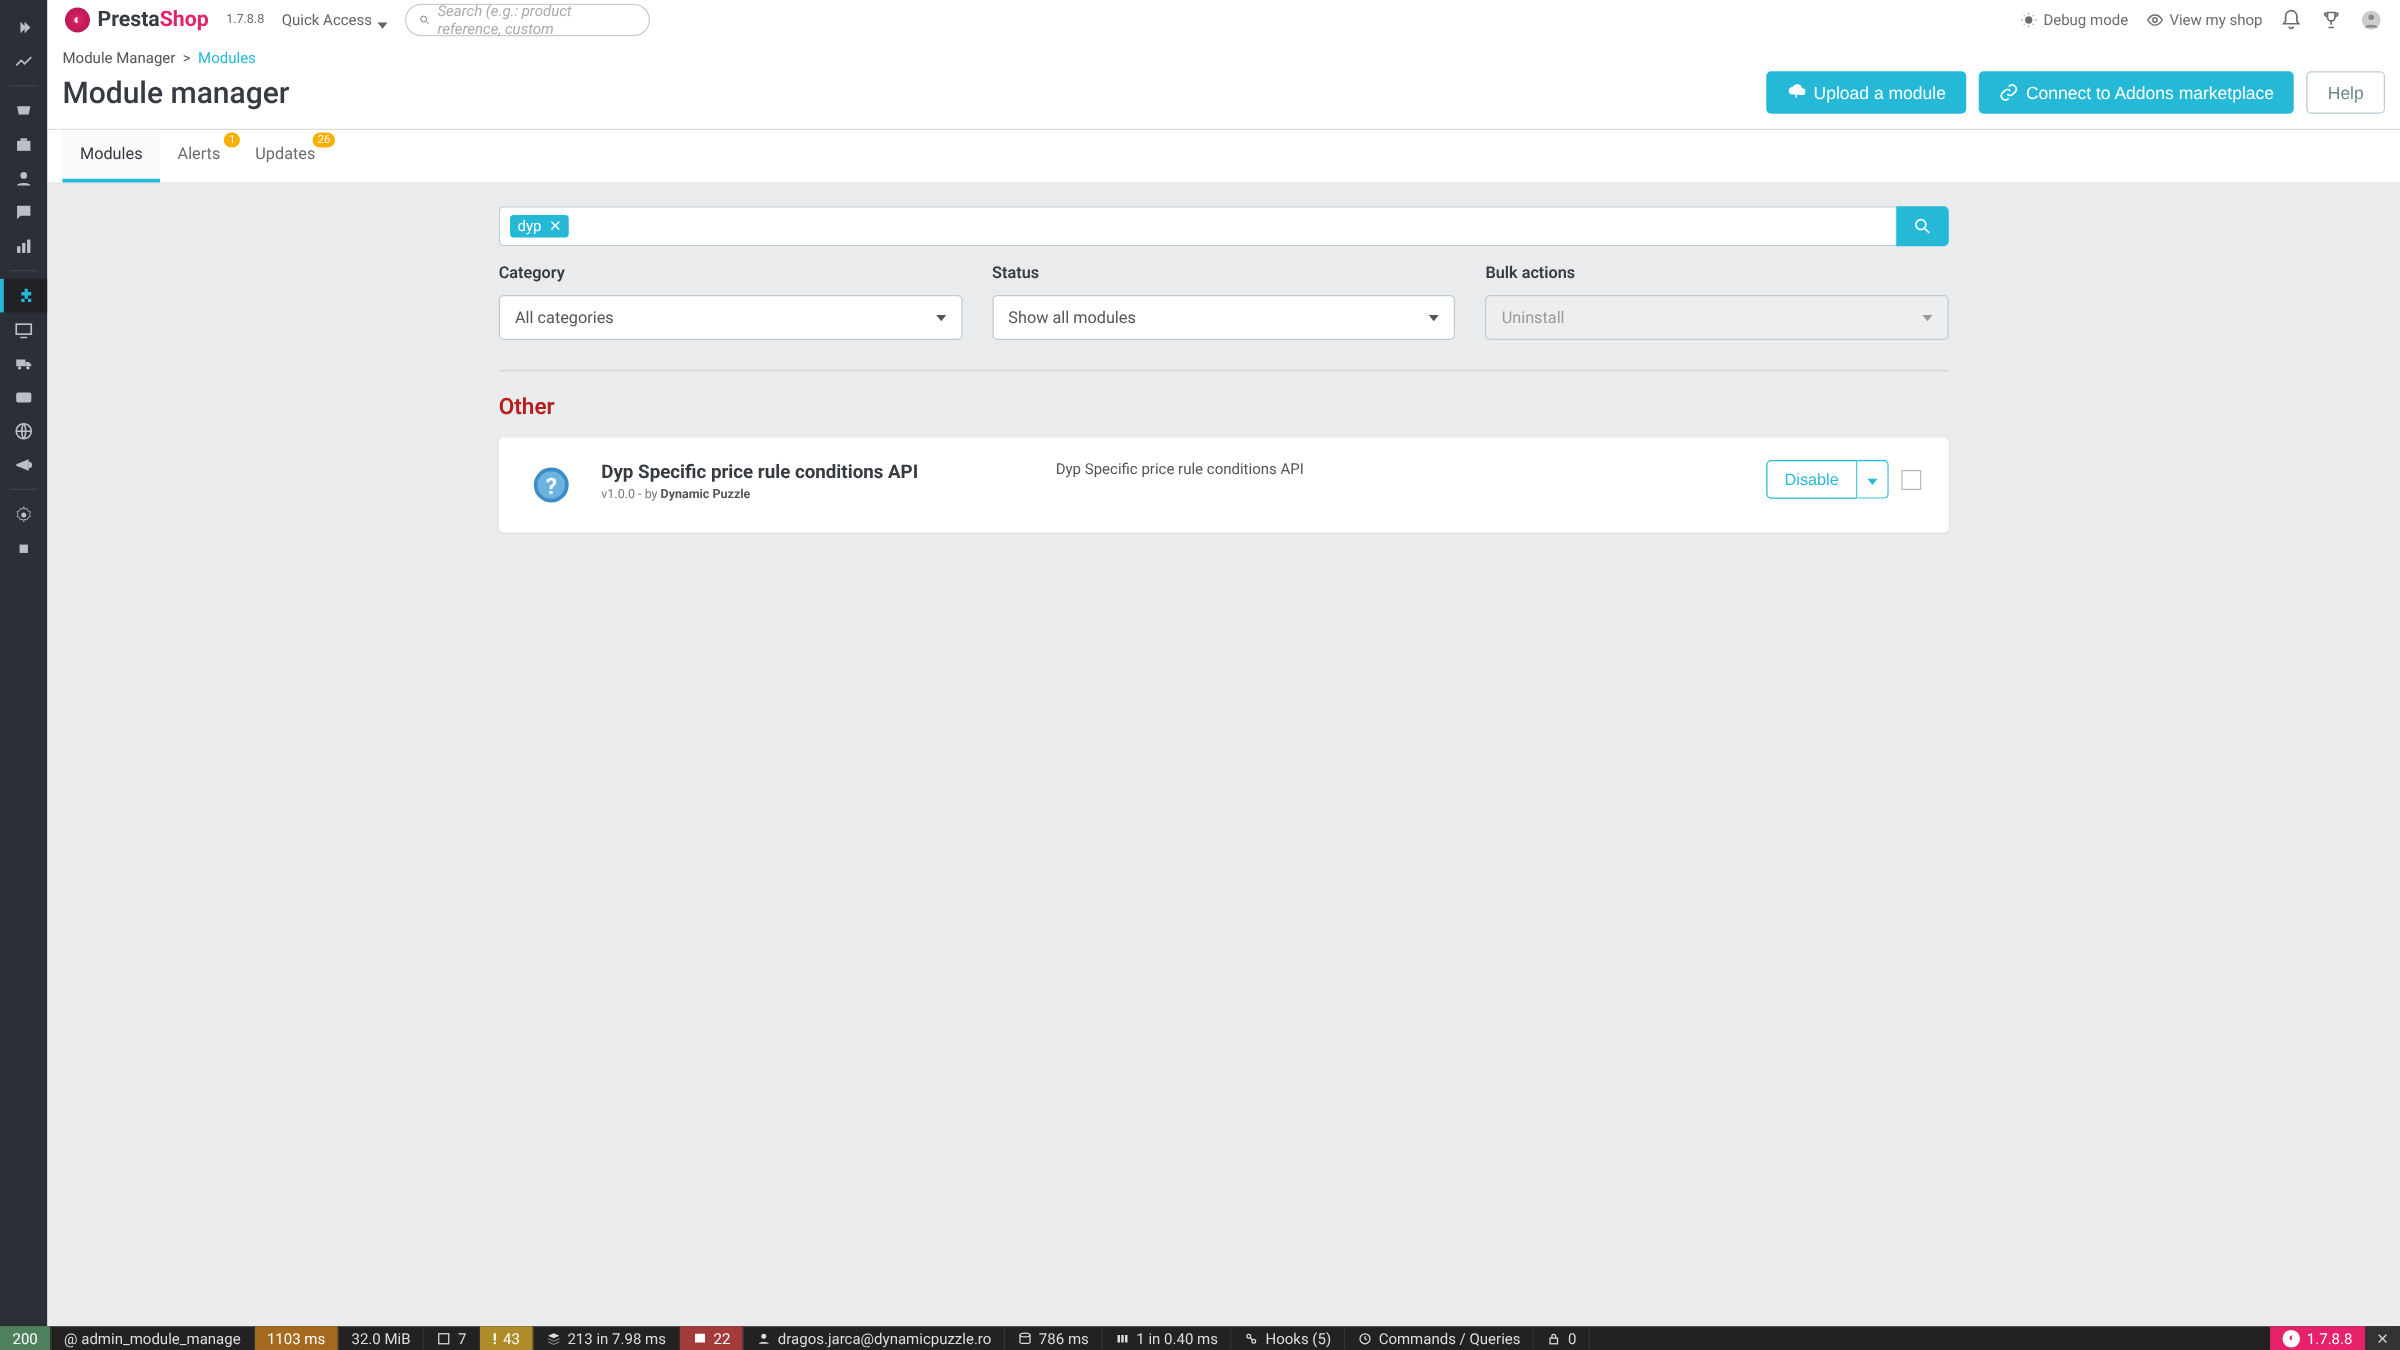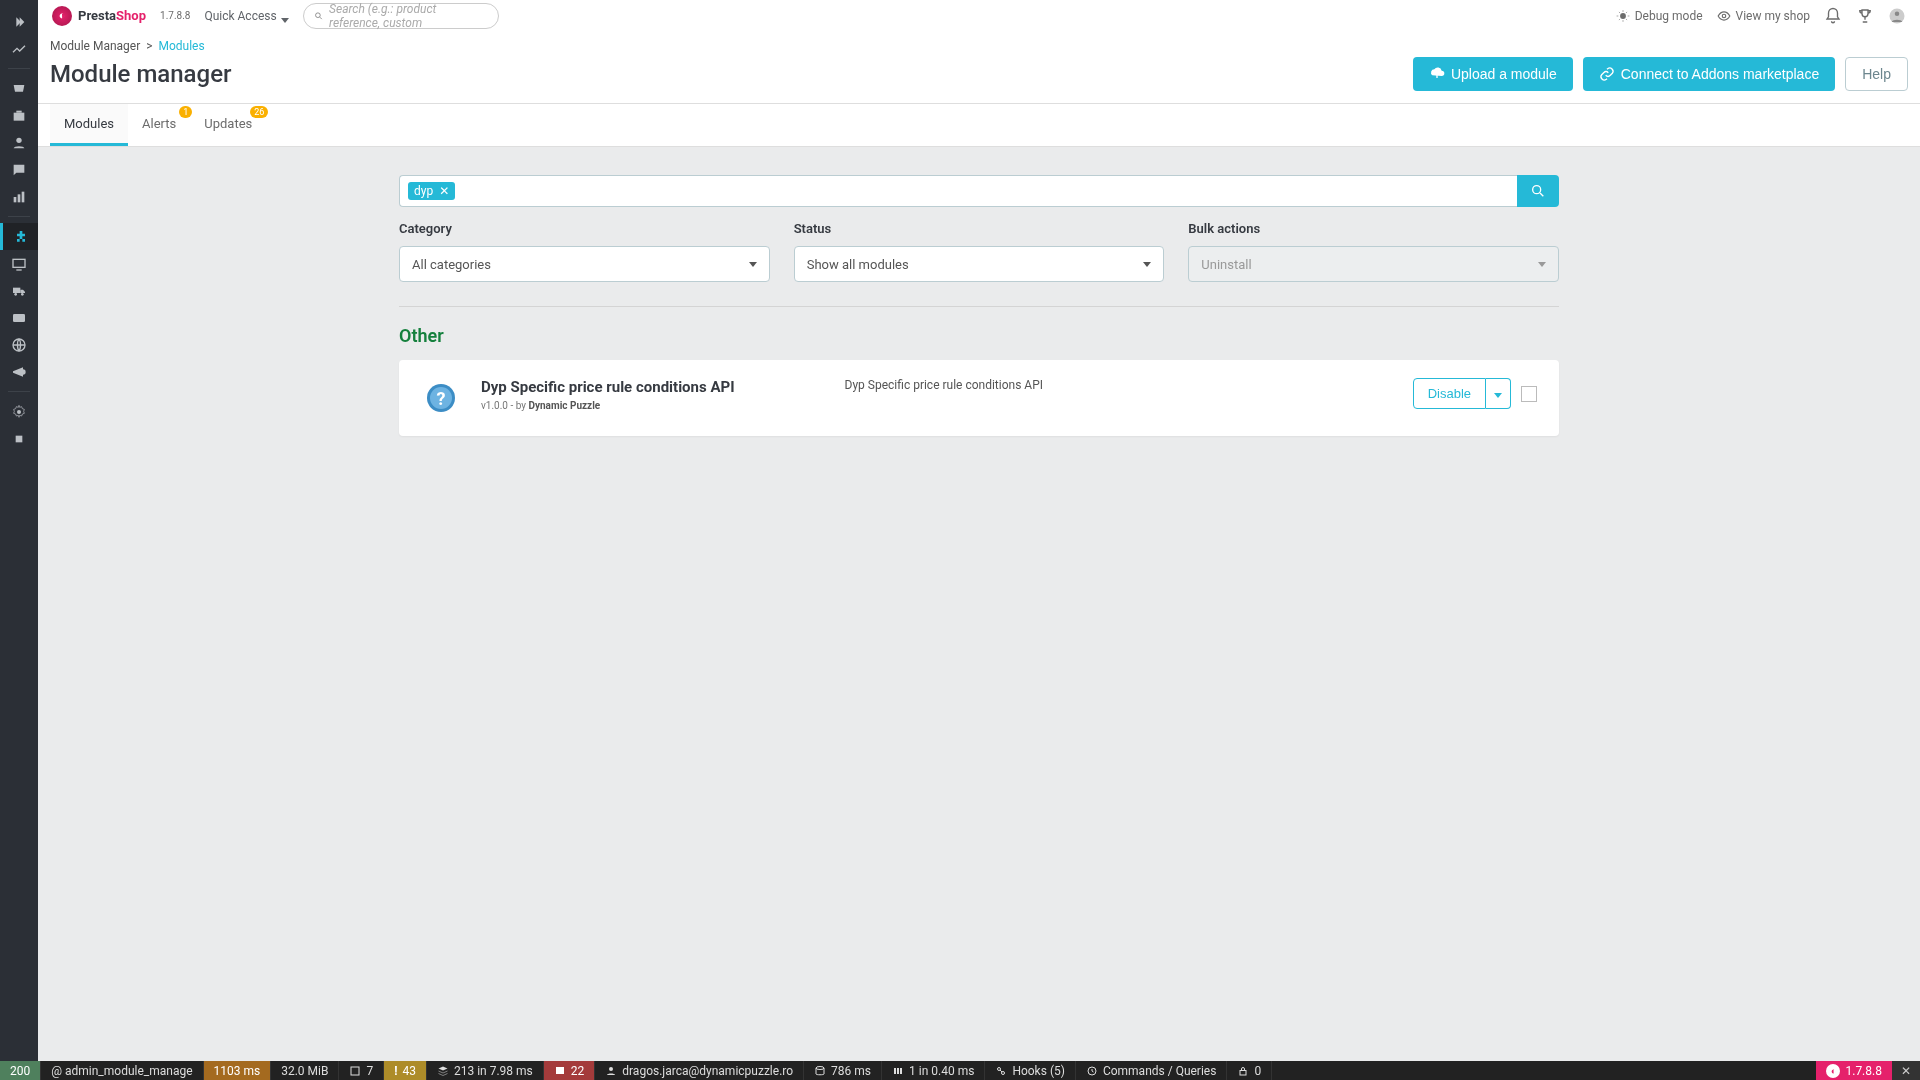--- a/index.html
+++ b/index.html
@@ -14,21 +14,21 @@
 .sb-item svg { width: 16px; height: 16px; }
 .sb-divider { height: 1px; background: #3d4249; margin: 6px 8px; }
 
 
 .main { flex: 1; display: flex; flex-direction: column; background: #fff; overflow: hidden; }
 
 
 .header { height: 31px; display: flex; align-items: center; padding: 0 14px; background: #fff; gap: 14px; }
 .logo { display: flex; align-items: center; gap: 6px; }
 .logo-badge { width: 20px; height: 20px; border-radius: 50%; background: radial-gradient(#e5216b, #a5164a); display: flex; align-items:center; justify-content:center; color:#fff; font-size:11px; font-weight:bold;}
-.logo-txt { font-weight: 700; font-size: 13px; }
+.logo-txt { font-weight: 700; font-size: 17px; }
 .logo-txt .shop { color: #e5216b; }
 .version { font-size: 10px; color: #6c6c6c; }
 .quick { font-size: 12px; color: #606469; display:flex; align-items:flex-end; gap:4px; cursor:pointer; }
 .search-box { border: 1px solid #ccc; border-radius: 14px; height: 26px; display: flex; align-items: center; padding: 0 10px; font-size: 12px; color: #aaa; font-style: italic; width: 196px; }
 .search-box svg { width: 12px; height: 12px; margin-right: 6px; }
 .header-spacer { flex: 1; }
 .hdr-link { font-size: 12px; color: #6c6c6c; display: flex; align-items: center; gap: 5px; cursor: pointer; }
 .hdr-icons { display: flex; gap: 14px; align-items: center; }
 .hdr-icon { width: 18px; height: 18px; color: #6c6c6c; cursor: pointer; }
 
@@ -44,36 +44,36 @@
 .btn-outline { background: #fff; border: 1px solid #bbcdd2; color: #6c868e; }
 
 
 .tabs { display: flex; border-bottom: 1px solid #dedede; background: #fff; padding: 0 12px; }
 .tab { padding: 12px 14px; font-size: 13px; color: #6c6c6c; cursor: pointer; position: relative; }
 .tab.active { color: #363a41; border-bottom: 3px solid #25b9d7; background: #fafafa; }
 .tab .badge { position: absolute; top: 2px; right: -2px; background: #fab000; color: #fff; border-radius: 8px; font-size: 9px; padding: 1px 4px; }
 
 
 .content { flex: 1; overflow: auto; background: #eaebec; padding: 18px; }
-.inner { max-width: 1160px; margin: 10px auto; }
+.inner { max-width: 1160px; margin: 0 auto; }
 
 .searchrow { display: flex; margin-bottom: 14px; }
 .searchfield { flex: 1; background: #fff; border: 1px solid #bbcdd2; border-right: none; border-radius: 4px 0 0 4px; padding: 6px 8px; display: flex; align-items: center; gap: 6px; }
 .tagchip { background: #25b9d7; color: #fff; border-radius: 3px; padding: 2px 6px; font-size: 12px; display: flex; align-items: center; gap: 6px; }
 .searchbtn { width: 42px; background: #25b9d7; border: none; border-radius: 0 4px 4px 0; color: #fff; display: flex; align-items:center; justify-content:center; cursor:pointer;}
 
 .filters { display: flex; gap: 24px; margin-bottom: 24px; }
 .filter { flex: 1; }
 .filter-label { font-weight: 600; font-size: 13px; margin-bottom: 10px; display: block; }
 .select { background: #fff; border: 1px solid #bbcdd2; border-radius: 4px; height: 36px; display: flex; align-items: center; justify-content: space-between; padding: 0 12px; font-size: 13px; color: #555; cursor: pointer; }
 .select.disabled { background: #eceeef; color: #999; cursor: not-allowed; }
 
 .divider-line { border-top: 1px solid #d4d4d4; margin-bottom: 18px; }
 
-.section-title { font-size: 18px; font-weight: 600; margin-bottom: 14px; color: #15803d; }
+.section-title { font-size: 18px; font-weight: 600; margin-bottom: 14px; color: #b91c1c; }
 
 .card { background: #fff; border-radius: 4px; padding: 18px 22px; display: flex; align-items: flex-start; gap: 20px; box-shadow: 0 1px 2px rgba(0,0,0,0.05); }
 .card-icon { width: 40px; height: 40px; flex-shrink:0; display:flex; align-items:center; justify-content:center;}
 .card-body { flex: 1; }
 .card-title { font-weight: 700; font-size: 15px; color: #363a41; margin-bottom: 4px; }
 .card-meta { font-size: 10px; color: #777; }
 .card-meta b { color: #555; }
 .card-desc { font-size: 12px; color: #555; padding-left: 50px;}
 .card-actions { display: flex; align-items: center; gap: 10px; }
 .btngroup { display: flex; }

